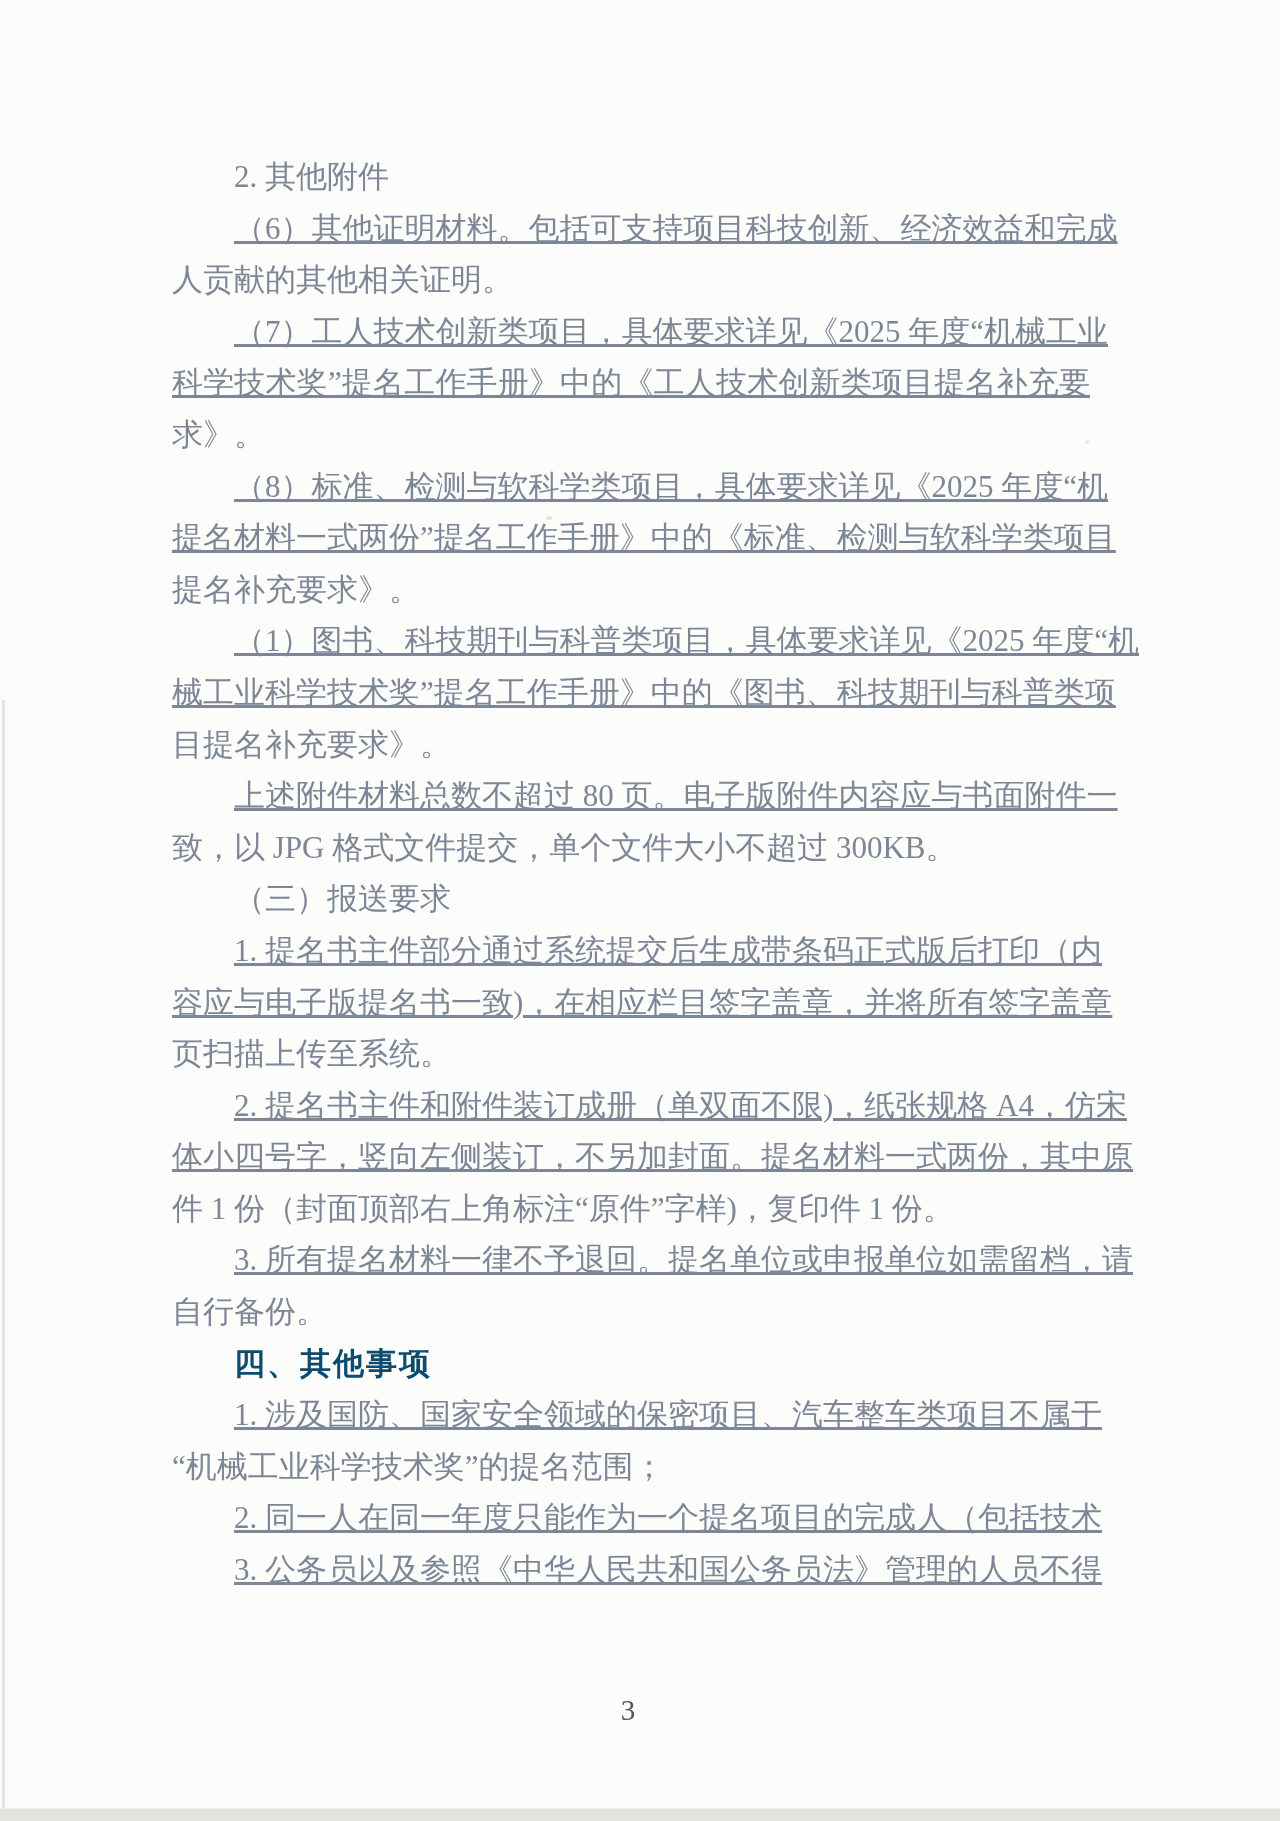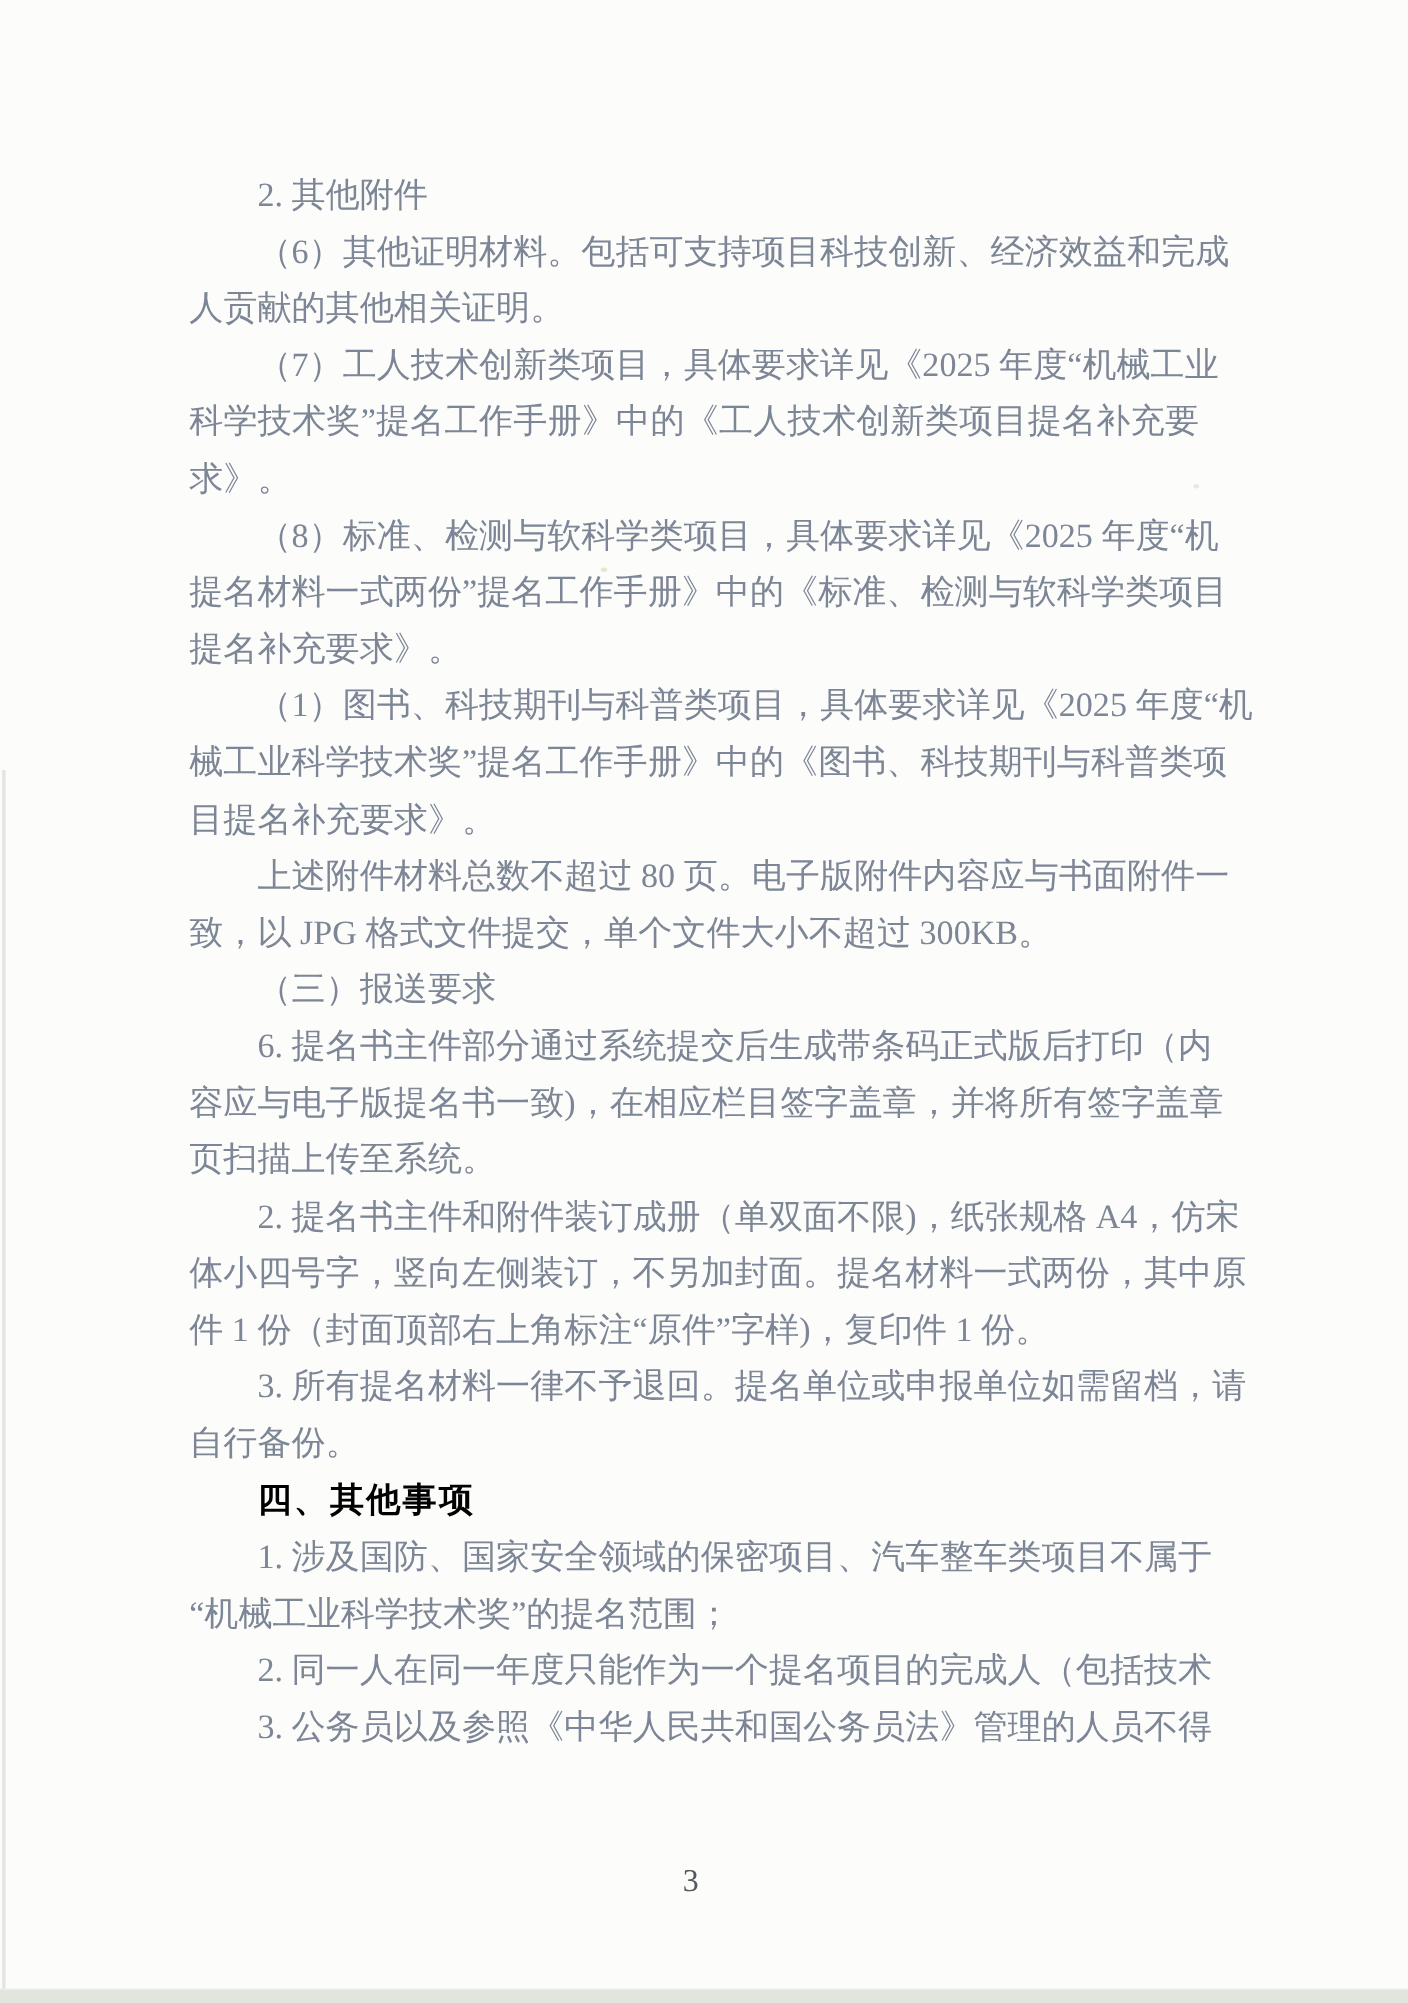--- a/index.html
+++ b/index.html
@@ -33,26 +33,27 @@
   }
   .line{
     height:51.6px;line-height:51.6px;
     white-space:nowrap;
   }
   .justify{
     text-align:justify;
     text-align-last:justify;
     -moz-text-align-last:justify;
     text-justify:inter-character;
+    text-decoration:underline;
   }
   .indent{text-indent:62px;}
   .heading{
     font-family:"Liberation Sans", sans-serif;
     font-weight:bold;
-    color:#000000;
+    color:#0c4a6e;
     letter-spacing:2px;
   }
   .page-number{
     position:absolute;top:1694px;left:0;width:1256px;
     text-align:center;
     font-size:29px;color:#51565f;
   }
 </style>
 </head>
 <body>
@@ -68,21 +69,21 @@
     <div class="line">求》。</div>
     <div class="line indent justify">（8）标准、检测与软科学类项目，具体要求详见《2025 年度“机</div>
     <div class="line justify">提名材料一式两份”提名工作手册》中的《标准、检测与软科学类项目</div>
     <div class="line">提名补充要求》。</div>
     <div class="line indent justify">（1）图书、科技期刊与科普类项目，具体要求详见《2025 年度“机</div>
     <div class="line justify">械工业科学技术奖”提名工作手册》中的《图书、科技期刊与科普类项</div>
     <div class="line">目提名补充要求》。</div>
     <div class="line indent justify">上述附件材料总数不超过 80 页。电子版附件内容应与书面附件一</div>
     <div class="line">致，以 JPG 格式文件提交，单个文件大小不超过 300KB。</div>
     <div class="line indent">（三）报送要求</div>
-    <div class="line indent justify">6. 提名书主件部分通过系统提交后生成带条码正式版后打印（内</div>
+    <div class="line indent justify">1. 提名书主件部分通过系统提交后生成带条码正式版后打印（内</div>
     <div class="line justify">容应与电子版提名书一致)，在相应栏目签字盖章，并将所有签字盖章</div>
     <div class="line">页扫描上传至系统。</div>
     <div class="line indent justify">2. 提名书主件和附件装订成册（单双面不限)，纸张规格 A4，仿宋</div>
     <div class="line justify">体小四号字，竖向左侧装订，不另加封面。提名材料一式两份，其中原</div>
     <div class="line">件 1 份（封面顶部右上角标注“原件”字样)，复印件 1 份。</div>
     <div class="line indent justify">3. 所有提名材料一律不予退回。提名单位或申报单位如需留档，请</div>
     <div class="line">自行备份。</div>
     <div class="line indent heading">四、其他事项</div>
     <div class="line indent justify">1. 涉及国防、国家安全领域的保密项目、汽车整车类项目不属于</div>
     <div class="line">“机械工业科学技术奖”的提名范围；</div>

